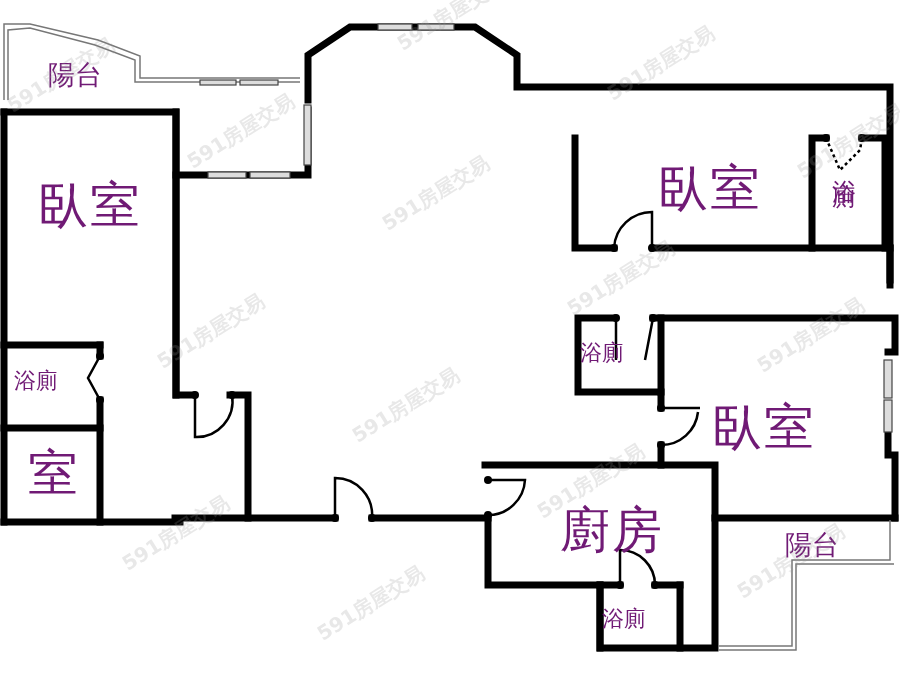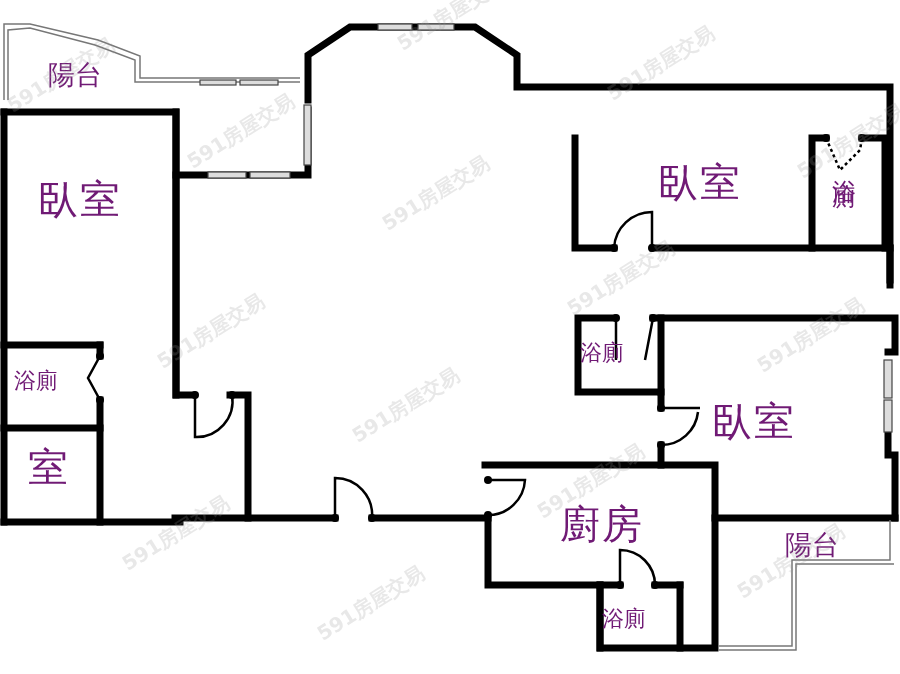--- a/index.html
+++ b/index.html
@@ -4,21 +4,21 @@
   <style>
     html, body { margin: 0; padding: 0; background: #ffffff; }
     body { width: 900px; height: 674px; overflow: hidden; position: relative; }
     #plan { position: absolute; left: 0; top: 0; width: 900px; height: 674px; }
     .wall { stroke: #000; stroke-width: 7; fill: none; stroke-linecap: square; stroke-linejoin: miter; }
     .balcony { stroke: #777; stroke-width: 1.5; fill: none; }
     .window { fill: #ddd; stroke: #444; stroke-width: 1.2; }
     .door-arc { stroke: #000; stroke-width: 2.5; fill: none; }
     .door-dot { fill: #000; }
     .label { position: absolute; font-family: Liberation Serif, serif; color: #701a75; white-space: nowrap; line-height: 1; }
-    .lbl-lg { font-size: 40px; letter-spacing: 2px; }
+    .lbl-lg { font-size: 50px; letter-spacing: 2px; }
     .lbl-md { font-size: 27px; }
     .lbl-sm { font-size: 22px; }
     .lbl-v { writing-mode: vertical-rl; font-size: 24px; letter-spacing: 4px; }
     .watermark { position: absolute; font-family: "DejaVu Sans", sans-serif; font-size: 20px; color: rgba(150,150,150,0.22); transform: rotate(-32deg); white-space: nowrap; pointer-events: none; font-weight: bold; }
   </style>
 </head>
 <body>
 
 <svg id="plan" viewBox="0 0 900 674" xmlns="http://www.w3.org/2000/svg">
 

